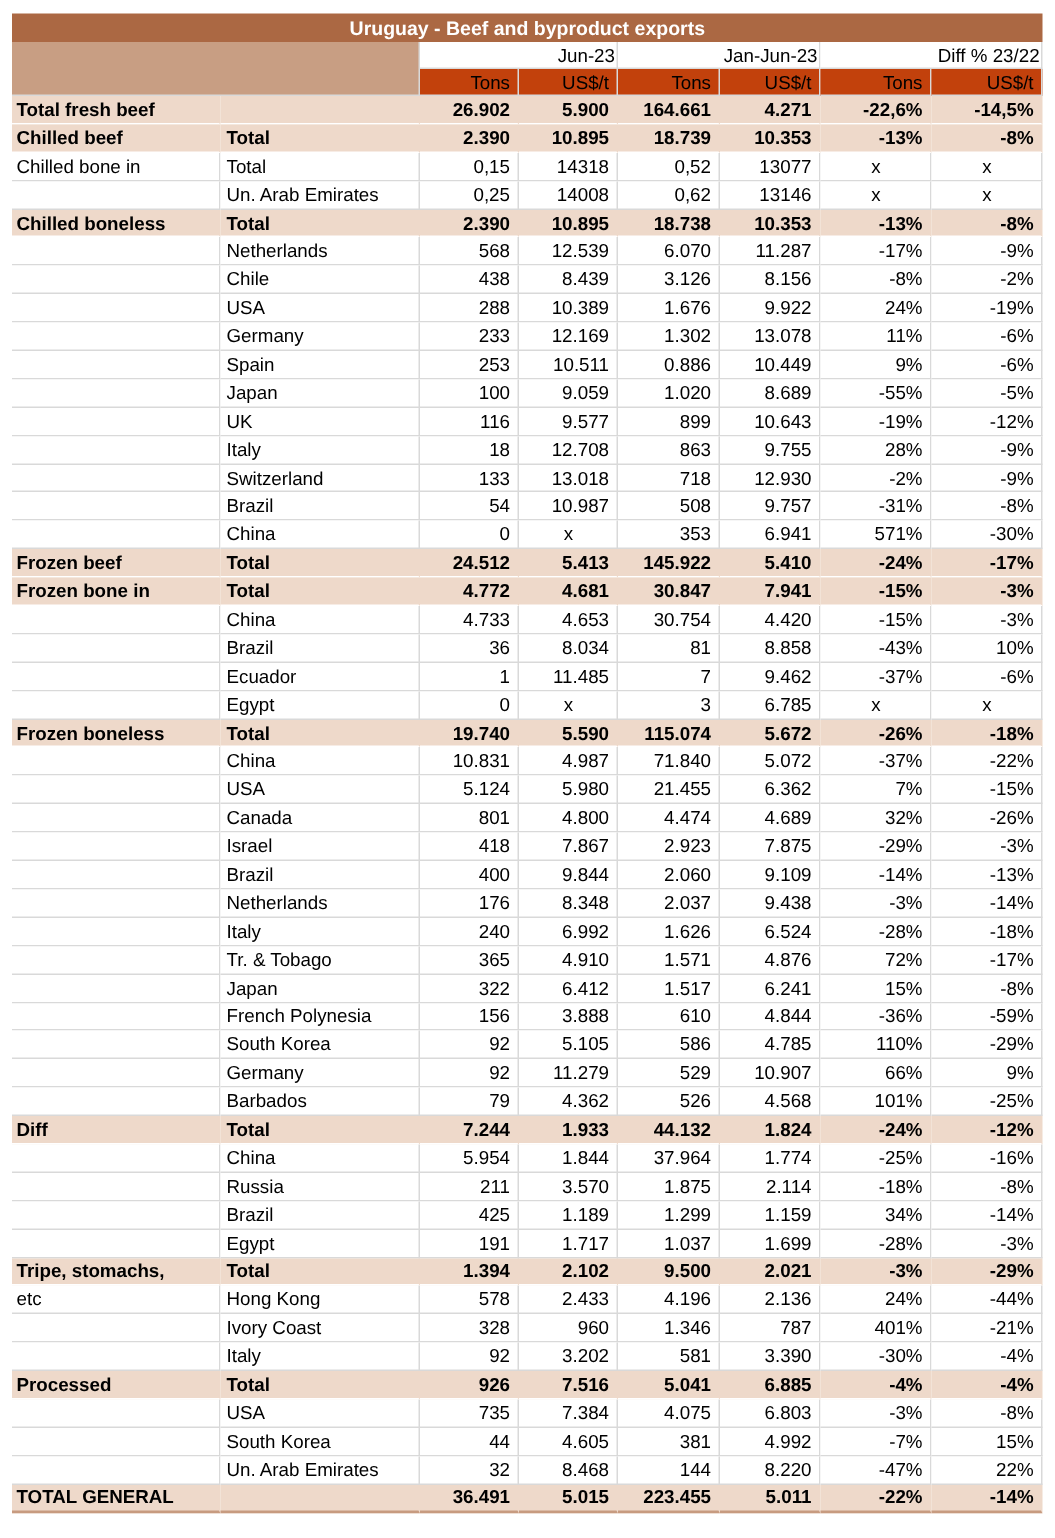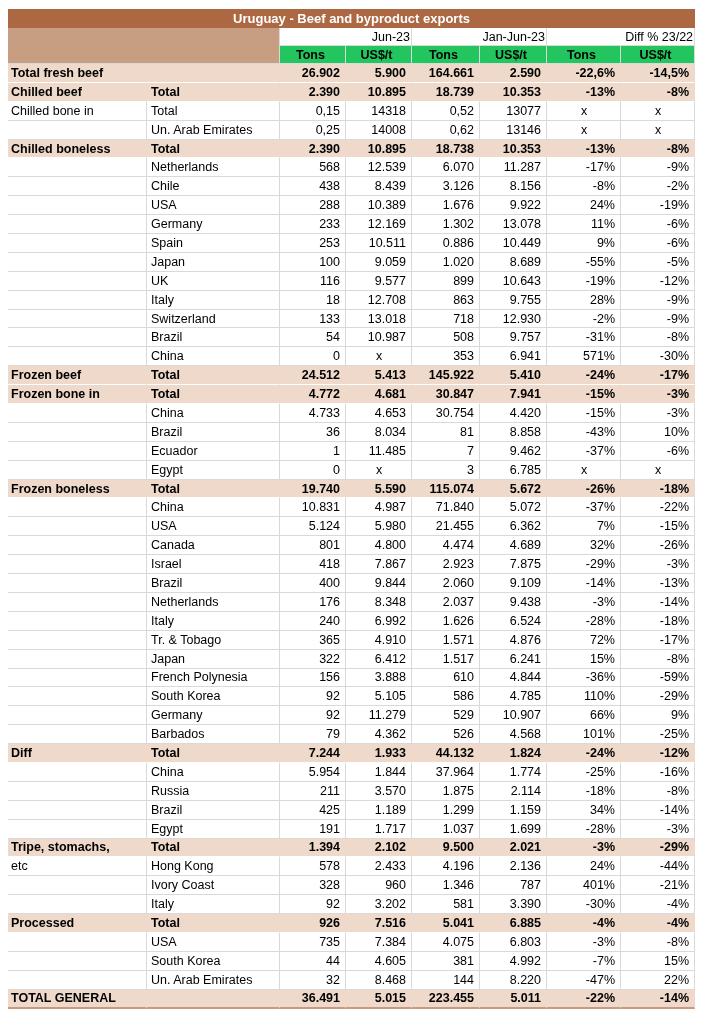--- a/index.html
+++ b/index.html
@@ -7,21 +7,21 @@
     --peach:#eed9ca; --grid:#d9d9d9; --ink:#000000; --bottom:#c79b80;
   }
   html,body{margin:0;padding:0;background:#ffffff;}
   body{font-family:"Liberation Sans", sans-serif;color:var(--ink);}
   .page{width:564px;box-sizing:border-box;padding:9px 8px 0 8px;}
   table{border-collapse:separate;border-spacing:0;table-layout:fixed;width:687px;font-size:12.5px;}
   th,td{box-sizing:border-box;white-space:nowrap;overflow:hidden;vertical-align:middle;}
   .title-cell{background:var(--title-bg);color:var(--title-fg);font-weight:bold;text-align:center;height:19px;font-size:13px;}
   .blank-cell{background:var(--tan);border-right:1px solid var(--grid);border-bottom:1px solid var(--grid);}
   .group-cell{font-weight:normal;text-align:right;height:18px;border-right:1px solid var(--grid);border-bottom:1px solid var(--grid);background:#fff;}
-  .sub-cell{font-weight:bold;height:18px;padding-right:5px;border-right:1px solid var(--grid);border-bottom:1px solid var(--grid);background:#22c55e;}
+  .sub-cell{font-weight:normal;text-align:right;height:18px;padding-right:5px;border-right:1px solid var(--grid);border-bottom:1px solid var(--grid);background:#c2410c;}
   td{height:18.9px;border-right:1px solid var(--grid);border-bottom:1px solid var(--grid);background:#fff;}
   td.cat{padding-left:3px;margin-left:36px;}
   td.cty{padding-left:4px;}
   td.num{text-align:right;padding-right:5px;}
   td.xval{text-align:center;padding-right:0;}
   tr.hl td{background:var(--peach);font-weight:bold;border-right-color:transparent;border-bottom-color:#ffffff;}
   tr.hl.plain-nums td.num{font-weight:bold;}
   tbody tr:last-child td{border-bottom:2px solid var(--bottom);}
 </style>
 </head>
@@ -58,21 +58,21 @@
         <th class="sub-cell">US$/t</th>
       </tr>
     </thead>
     <tbody id="tbody">
         <tr class="hl">
           <td class="cat">Total fresh beef</td>
           <td class="cty"></td>
           <td class="num">26.902</td>
           <td class="num">5.900</td>
           <td class="num">164.661</td>
-          <td class="num">2.590</td>
+          <td class="num">4.271</td>
           <td class="num">-22,6%</td>
           <td class="num">-14,5%</td>
         </tr>
         <tr class="hl">
           <td class="cat">Chilled beef</td>
           <td class="cty">Total</td>
           <td class="num">2.390</td>
           <td class="num">10.895</td>
           <td class="num">18.739</td>
           <td class="num">10.353</td>

